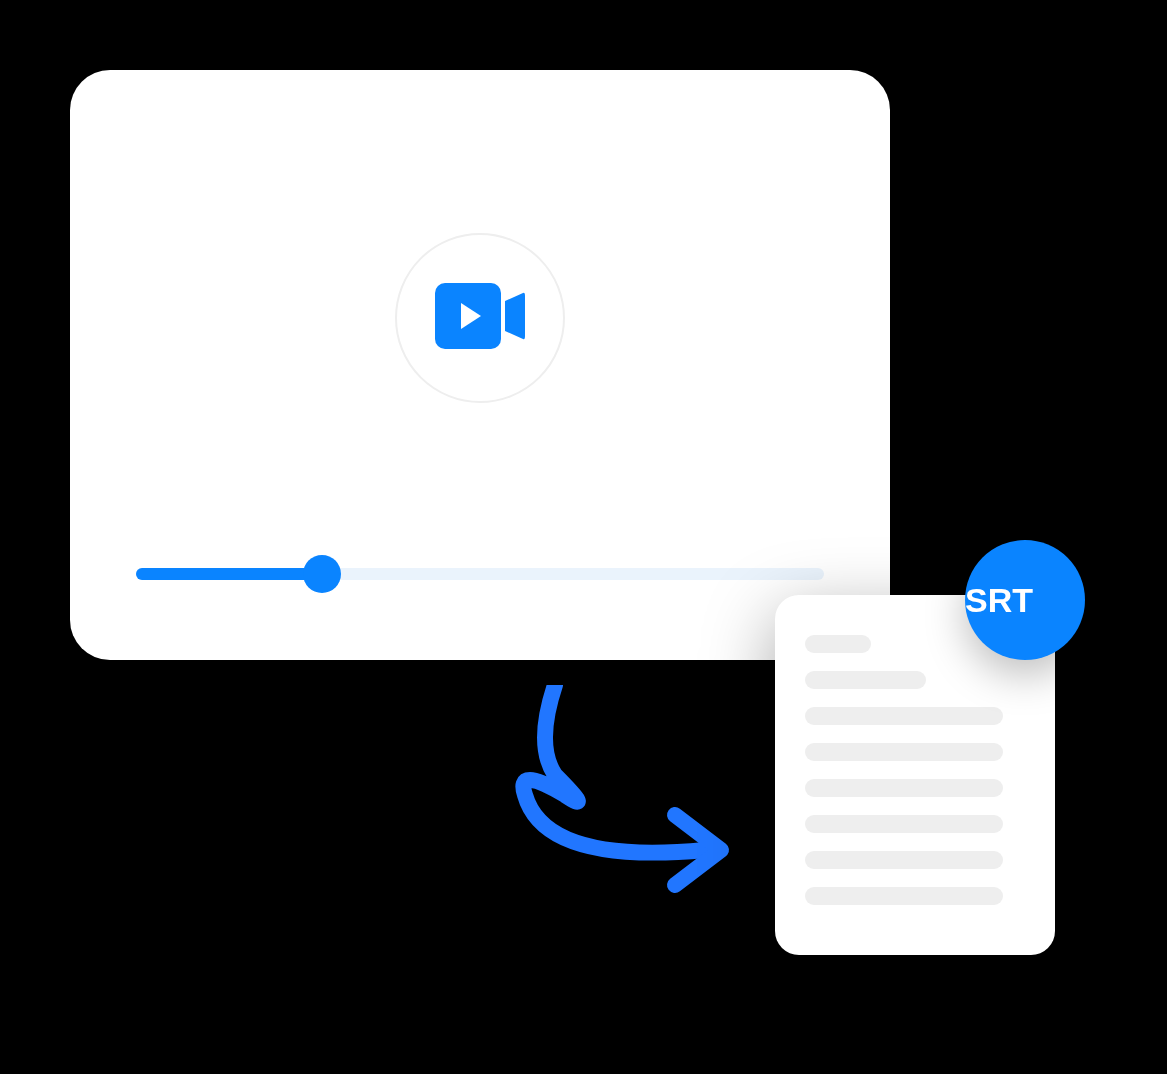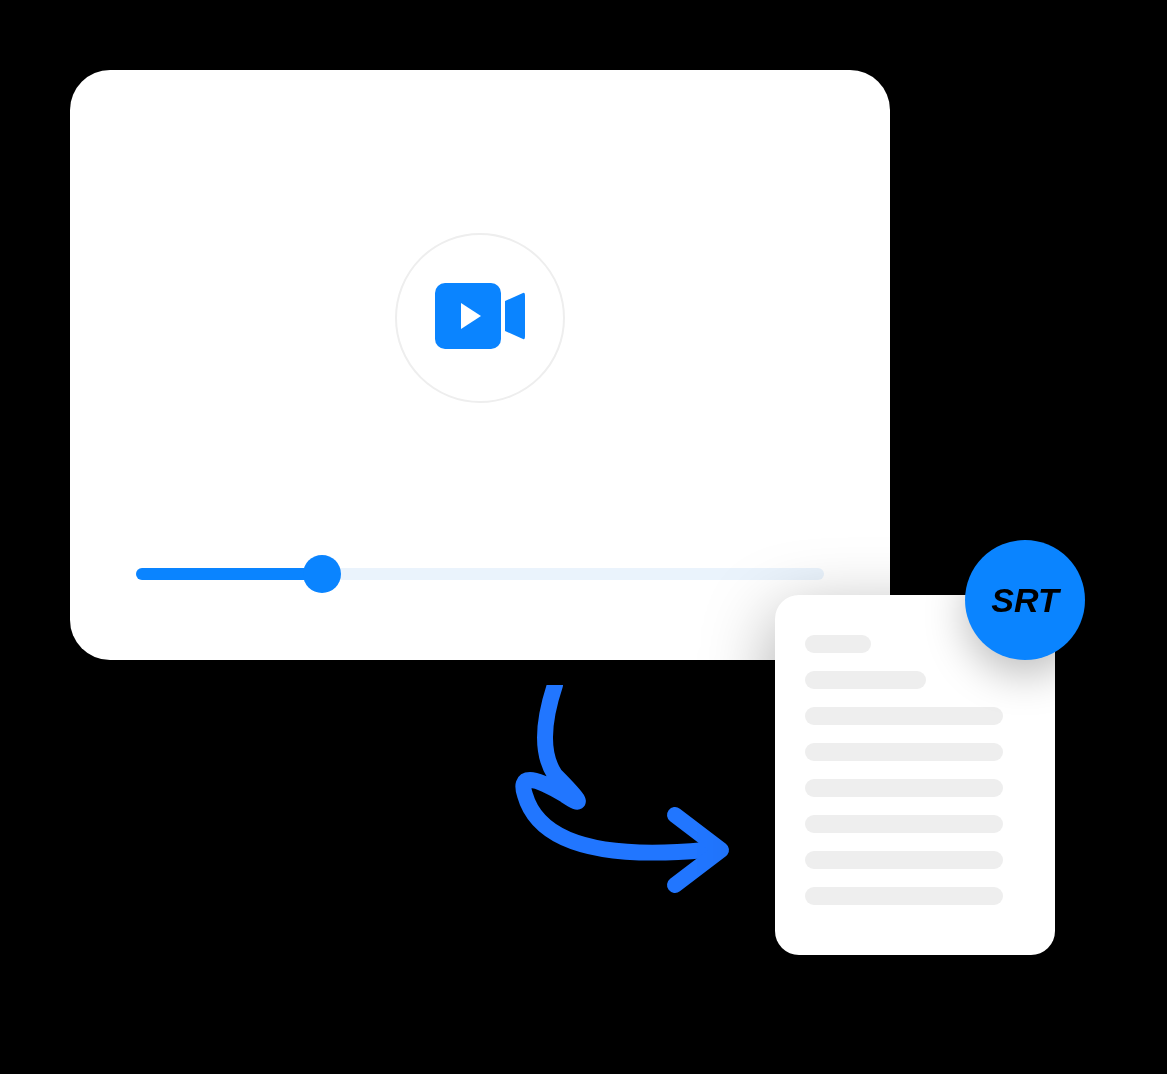--- a/index.html
+++ b/index.html
@@ -91,26 +91,25 @@
     .srt-badge {
       position: absolute;
       left: 965px;
       top: 540px;
       width: 120px;
       height: 120px;
       background: #0a84ff;
       border-radius: 50%;
       display: flex;
       align-items: center;
-      justify-content: center;
-      color: #000000;
+      justify-content: flex-start;
+      color: #ffffff;
       font-size: 34px;
       font-weight: 600;
       box-shadow: 0 15px 40px rgba(0,0,0,0.25);
-      font-style: italic;
     }
   </style>
 </head>
 <body>
 
 <div class="video-card">
   <div class="video-button">
     <span>
       <svg width="90" height="66" viewBox="0 0 90 66">
         <rect x="0" y="0" width="66" height="66" rx="10" fill="#0a84ff"></rect>

